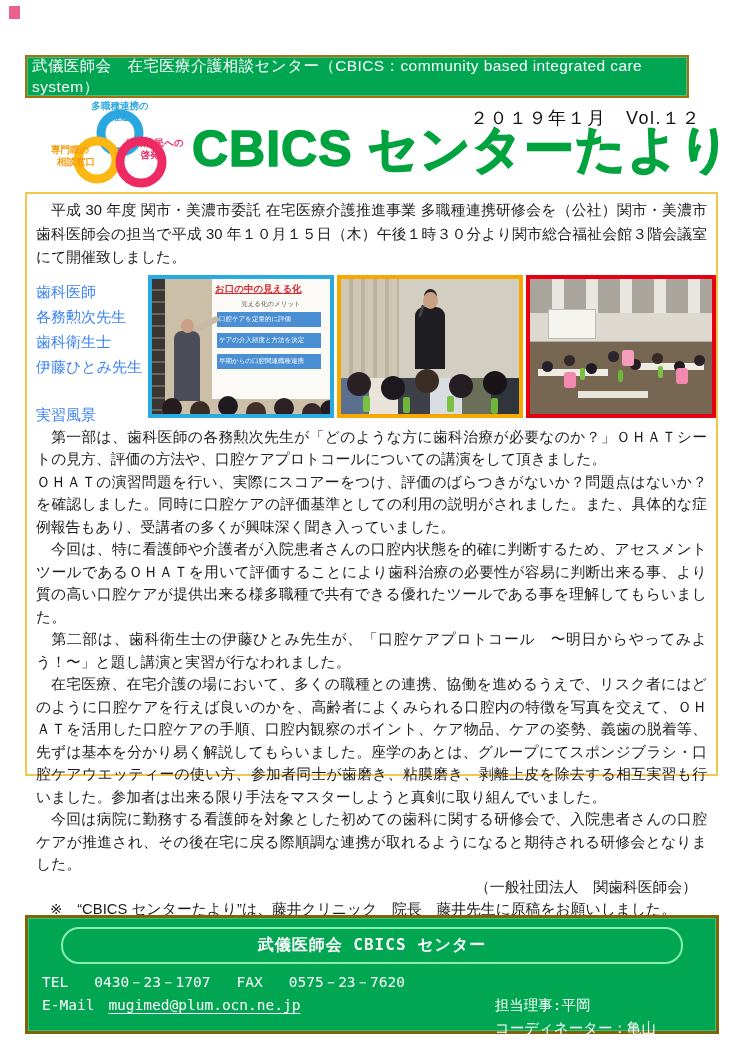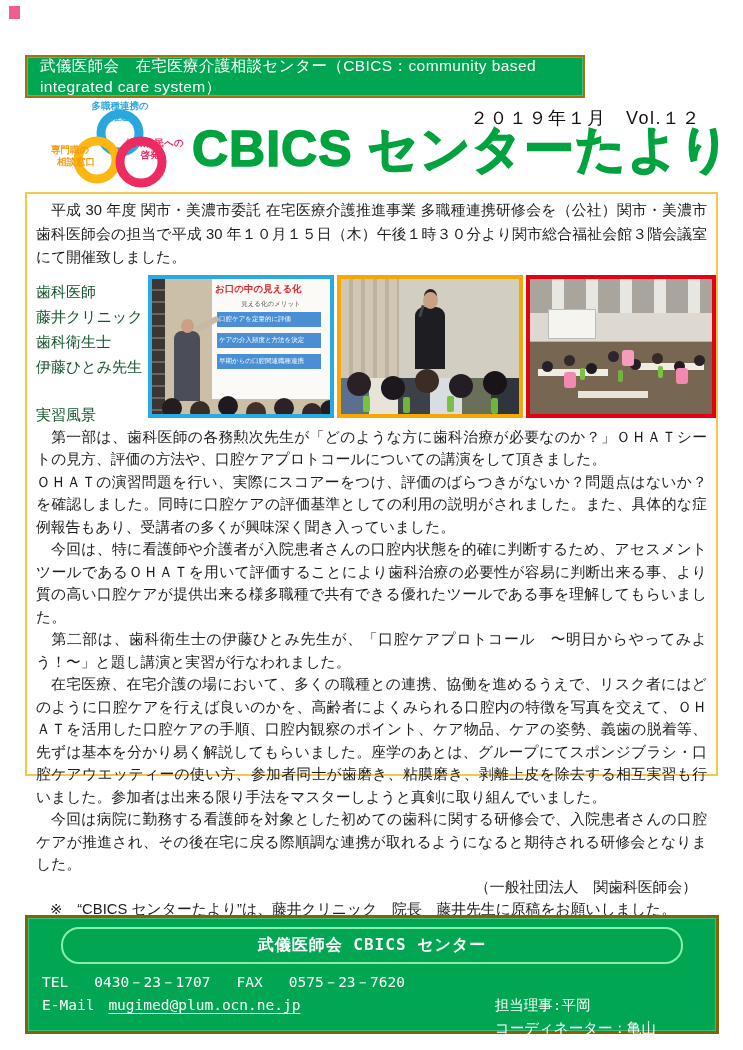--- a/index.html
+++ b/index.html
@@ -5,54 +5,54 @@
   html,body{margin:0;padding:0;}
   body{
     width:743px;height:1050px;position:relative;background:#ffffff;
     font-family:"Liberation Sans","DejaVu Sans",sans-serif;color:#1c1c1c;
     overflow:hidden;
   }
   
   .corner-mark{position:absolute;left:9px;top:6px;width:11px;height:13px;background:#ec5f8f;}
   
   .header-bar{
-    position:absolute;left:25px;top:55px;width:560px;height:43px;box-sizing:border-box;
+    position:absolute;left:25px;top:55px;width:664px;height:43px;box-sizing:border-box;
     background:#00a651;border:2px solid #a4710e;box-shadow:inset 0 0 0 1px rgba(255,255,255,.28);
-    display:flex;align-items:center;padding-left:13px;
+    display:flex;align-items:center;padding-left:5px;
   }
   .header-bar span{color:#ffffff;font-size:15.5px;letter-spacing:.4px;font-weight:500;}
   
   .logo{position:absolute;left:50px;top:100px;width:140px;height:96px;}
   
   .issue{position:absolute;top:106px;right:42px;font-size:18px;letter-spacing:1.5px;color:#111;}
   .main-title{
     position:absolute;left:192px;top:116px;width:545px;height:72px;
     font-size:50px;font-weight:800;color:#00a33e;letter-spacing:1px;white-space:nowrap;
     -webkit-text-stroke:1.5px #00a33e;
   }
   
   .main-box{
     position:absolute;left:25px;top:192px;width:693px;height:584px;box-sizing:border-box;
     border:2px solid #f2c74b;background:#fff;padding:5px 9px 0 9px;
   }
   .body-text{font-size:14.8px;line-height:22.5px;text-align:justify;color:#1c1c1c;margin:0;}
   .intro{line-height:23.5px;}
   
   .photo-row{display:flex;margin:5px 0 4px 0;height:147px;}
-  .captions{width:112px;flex:none;color:#14532d;font-size:15px;padding-top:4px;}
+  .captions{width:112px;flex:none;color:#3b82f6;font-size:15px;padding-top:4px;}
   .captions div{line-height:25px;}
   .caption-last{margin-top:23px;}
   .photo{flex:none;height:143px;box-sizing:border-box;position:relative;overflow:hidden;margin-right:3px;}
   .photo1{width:186px;border:4px solid #29abe2;background:#cbbfa8;}
   .photo2{width:186px;border:4px solid #f7a800;background:#d9d2c4;}
   .photo3{width:190px;border:4px solid #e60012;background:#b6b1a9;margin-right:0;}
   
   .p1-banner{position:absolute;left:0;top:0;width:13px;height:100%;background:repeating-linear-gradient(180deg,#3a3633 0 10px,#6b645c 10px 12px);}
   .p1-screen{position:absolute;right:0;top:0;width:118px;height:120px;background:#fbfaf6;padding:4px 3px;box-sizing:border-box;}
-  .p1-slide-title{color:#d8262c;font-size:9.5px;font-weight:bold;white-space:nowrap;}
+  .p1-slide-title{color:#d8262c;font-size:9.5px;font-weight:bold;white-space:nowrap;text-decoration:underline;}
   .p1-slide-sub{color:#555;font-size:6.5px;text-align:center;margin:4px 0 3px;}
   .p1-bullet{background:#4a8fd4;color:#fff;font-size:6.5px;white-space:nowrap;padding:3px 2px;margin:0 0 6px 2px;width:104px;box-sizing:border-box;}
   .p1-presenter-body{position:absolute;left:22px;top:52px;width:26px;height:70px;background:#4b4e58;border-radius:8px 8px 0 0;}
   .p1-presenter-head{position:absolute;left:29px;top:40px;width:13px;height:14px;background:#caa184;border-radius:50%;}
   .p1-presenter-arm{position:absolute;left:42px;top:42px;width:26px;height:6px;background:#c7b9a5;transform:rotate(-28deg);border-radius:3px;}
   .p1-heads{position:absolute;left:10px;bottom:-4px;width:20px;height:20px;border-radius:50%;background:#241c1e;
     box-shadow:28px 3px 0 #3a2d26,56px -2px 0 #1f1a20,84px 4px 0 #43302a,112px 0 0 #2b2126,140px 5px 0 #36282a,158px 2px 0 #221c22;}
   
   .p2-curtain{position:absolute;left:0;top:0;width:70px;height:100%;background:repeating-linear-gradient(90deg,#cfc6b4 0 8px,#bdb3a0 8px 12px);}
   .p2-wall{position:absolute;right:0;top:0;width:120px;height:100%;background:#d3cec2;}
@@ -119,21 +119,21 @@
 
 <div class="issue">２０１９年１月　Vol.１２</div>
 <div class="main-title">CBICS センターたより</div>
 
 <div class="main-box">
   <p class="body-text intro">　平成 30 年度 関市・美濃市委託 在宅医療介護推進事業 多職種連携研修会を（公社）関市・美濃市歯科医師会の担当で平成 30 年１０月１５日（木）午後１時３０分より関市総合福祉会館３階会議室にて開催致しました。</p>
 
   <div class="photo-row">
     <div class="captions">
       <div>歯科医師</div>
-      <div>藤井クリニック</div>
+      <div>各務勲次先生</div>
       <div>歯科衛生士</div>
       <div>伊藤ひとみ先生</div>
       <div class="caption-last">実習風景</div>
     </div>
 
     <div class="photo photo1">
       <div class="p1-banner"></div>
       <div class="p1-screen">
         <div class="p1-slide-title">お口の中の見える化</div>
         <div class="p1-slide-sub">見える化のメリット</div>

